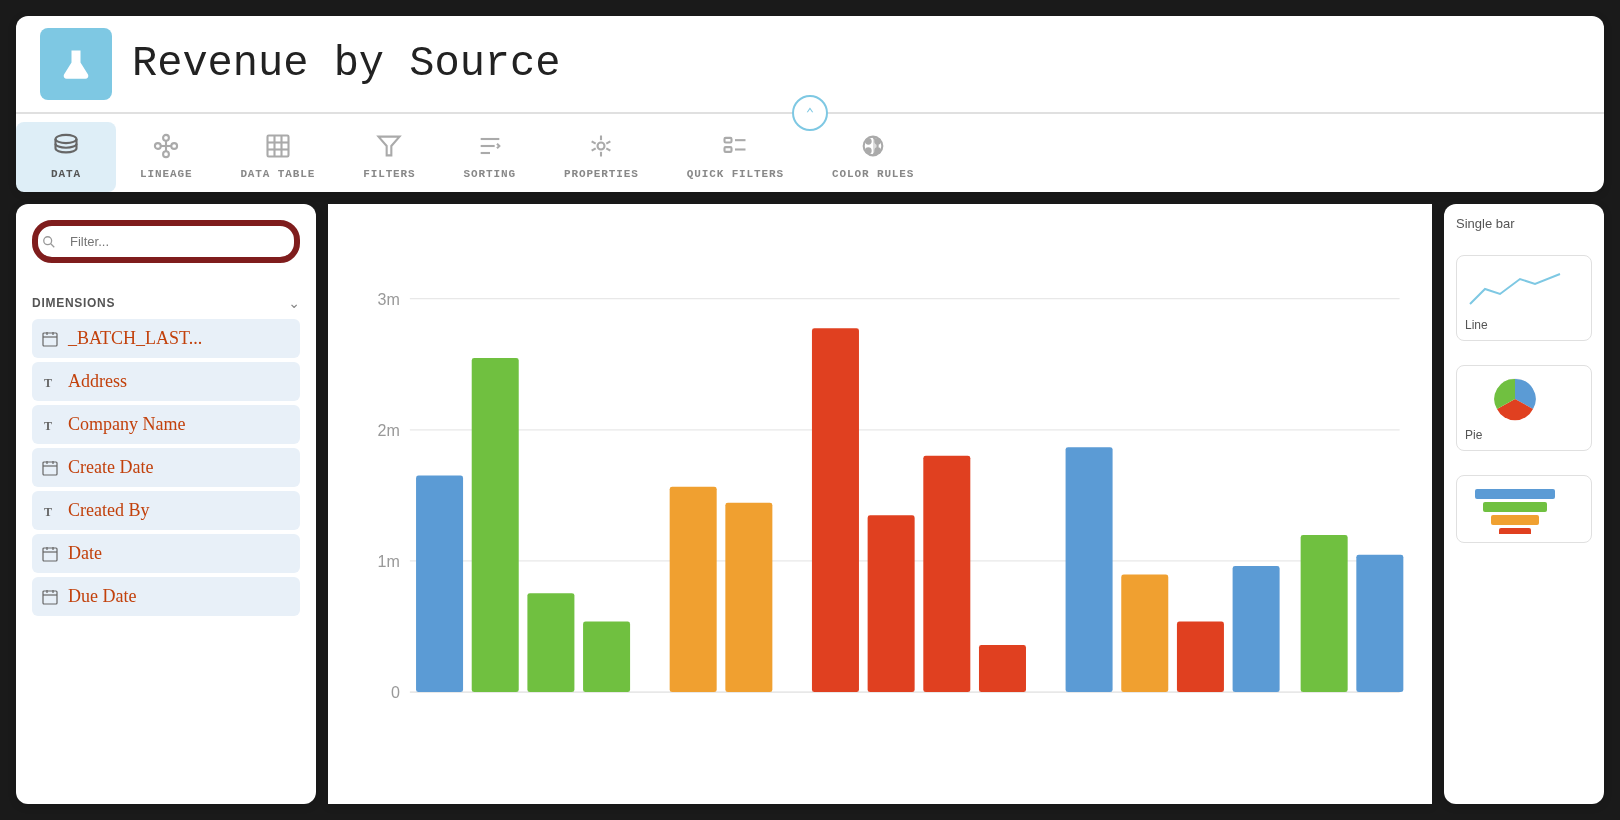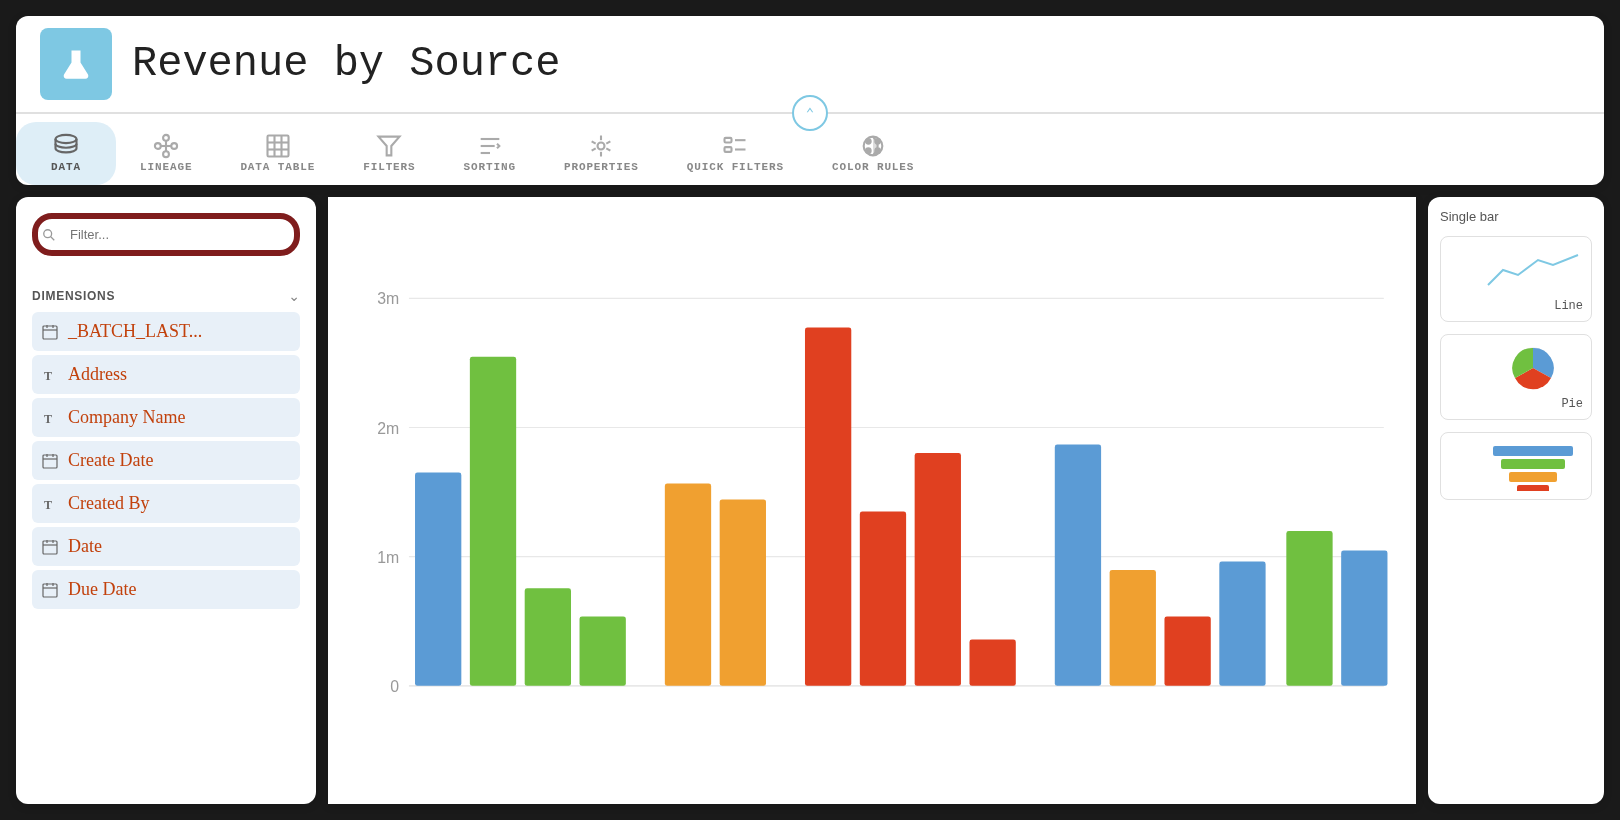--- a/index.html
+++ b/index.html
@@ -76,24 +76,24 @@
     }
     .toolbar {
       display: flex;
       align-items: center;
       padding: 8px 0 0 0;
     }
     .toolbar-item {
       display: flex;
       flex-direction: column;
       align-items: center;
-      gap: 1px;
+      gap: 8px;
       padding: 10px 24px 12px;
       cursor: pointer;
-      border-radius: 20px;
+      border-radius: 8px;
       min-width: 100px;
     }
     .toolbar-item.active {
       background: #deeef7;
     }
     .toolbar-item svg {
       width: 28px;
       height: 28px;
     }
     .toolbar-item span {
@@ -199,40 +199,39 @@
     }
     .chart-svg-wrap {
       flex: 1;
       width: 100%;
     }
 
     
     .right-panel {
       background: white;
       border-radius: 12px;
-      width: 176px;
+      width: 160px;
       flex-shrink: 0;
       box-shadow: 0 2px 8px rgba(0,0,0,0.15);
       padding: 12px;
       display: flex;
       flex-direction: column;
-      gap: 12px;
+      gap: 24px;
       align-items: center;
     }
     .chart-type-item {
       width: 100%;
       border: 1px solid #e0e0e0;
       border-radius: 8px;
       padding: 8px;
       display: flex;
       flex-direction: column;
-      align-items: flex-end;
+      align-items: flex-start;
       gap: 4px;
       cursor: pointer;
-      font-family: Liberation Mono, monospace;
     }
     .chart-type-item span {
       font-size: 12px;
       color: #555;
     }
     .chart-type-label {
       font-size: 13px;
       color: #555;
       font-weight: 400;
       align-self: flex-start;

